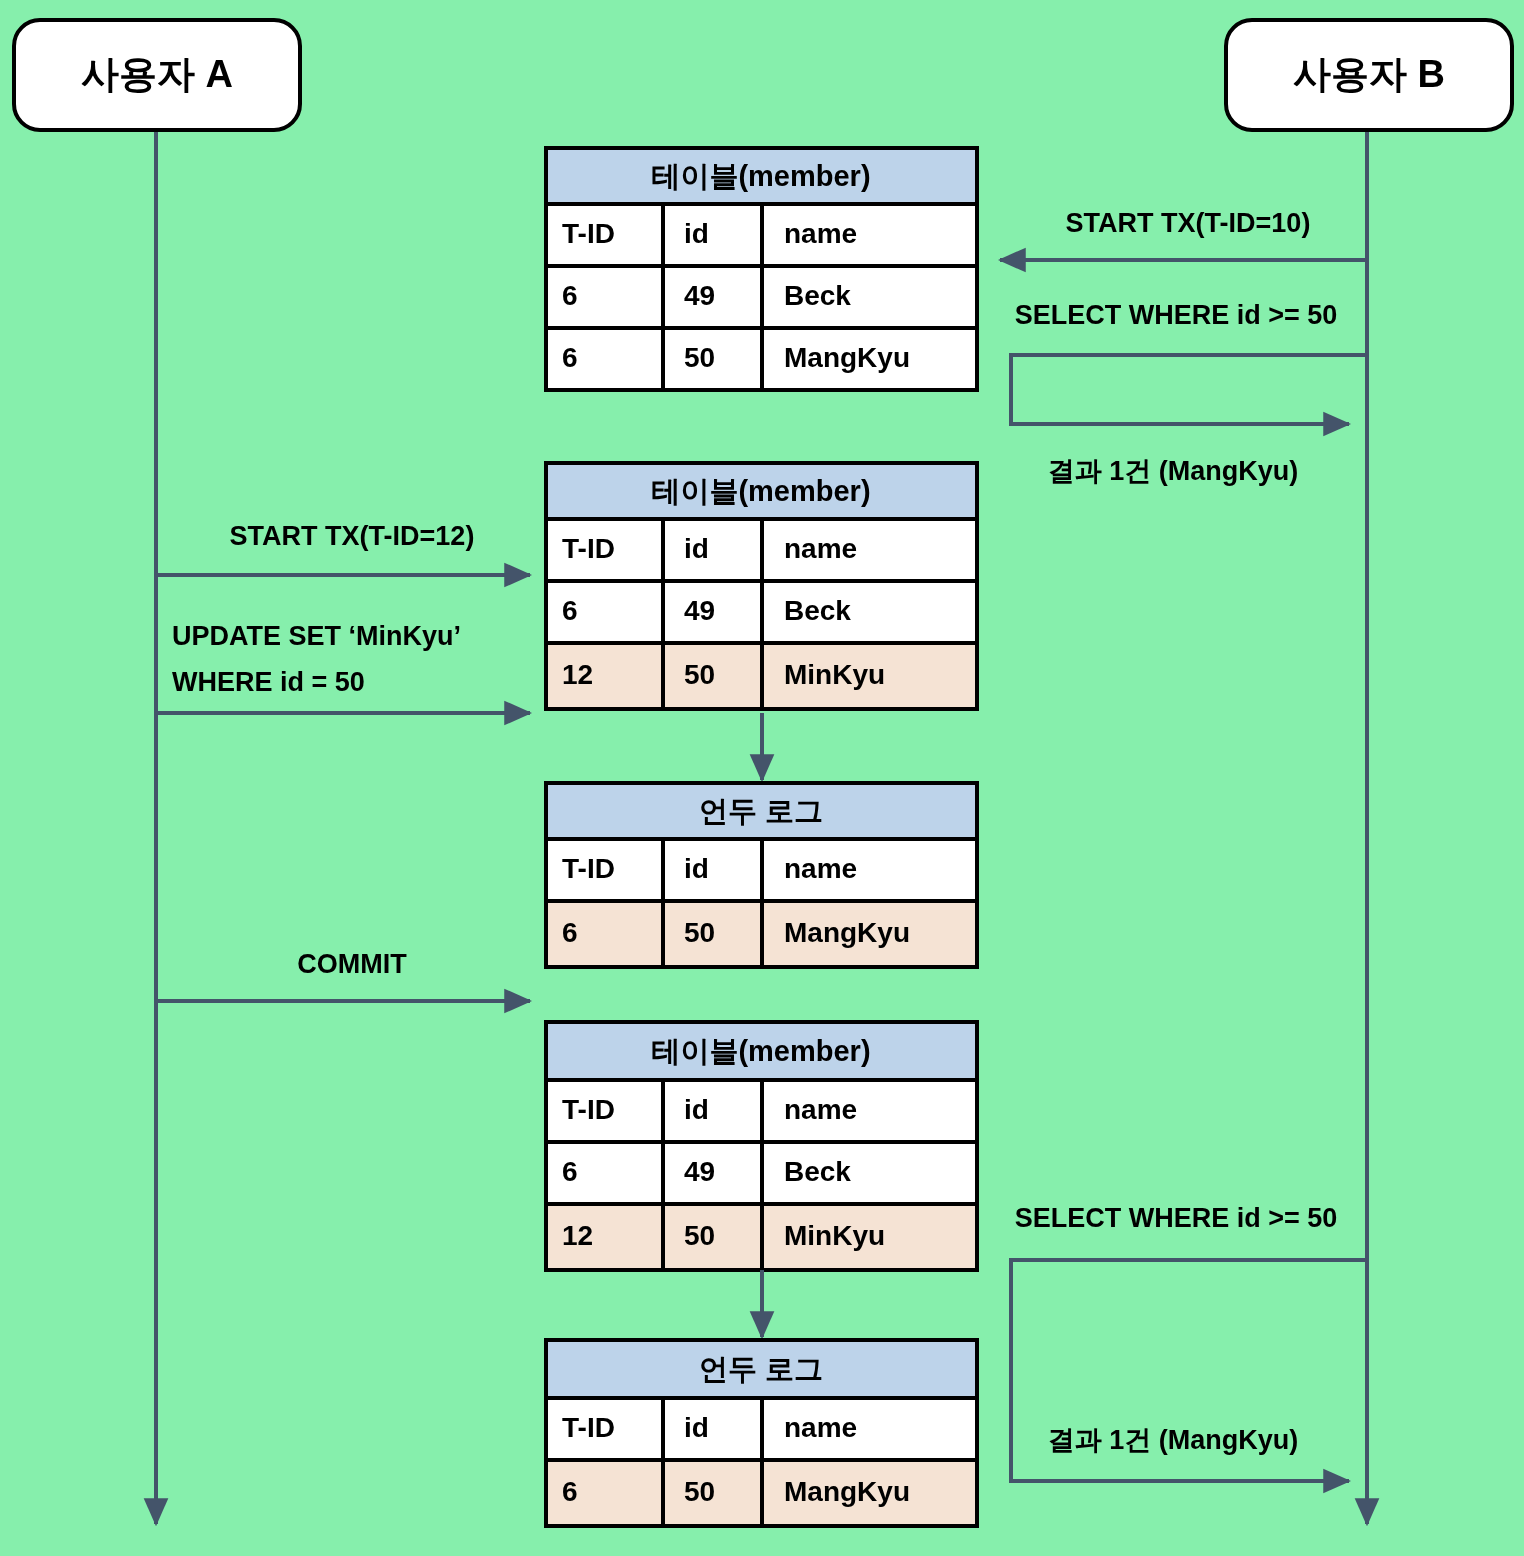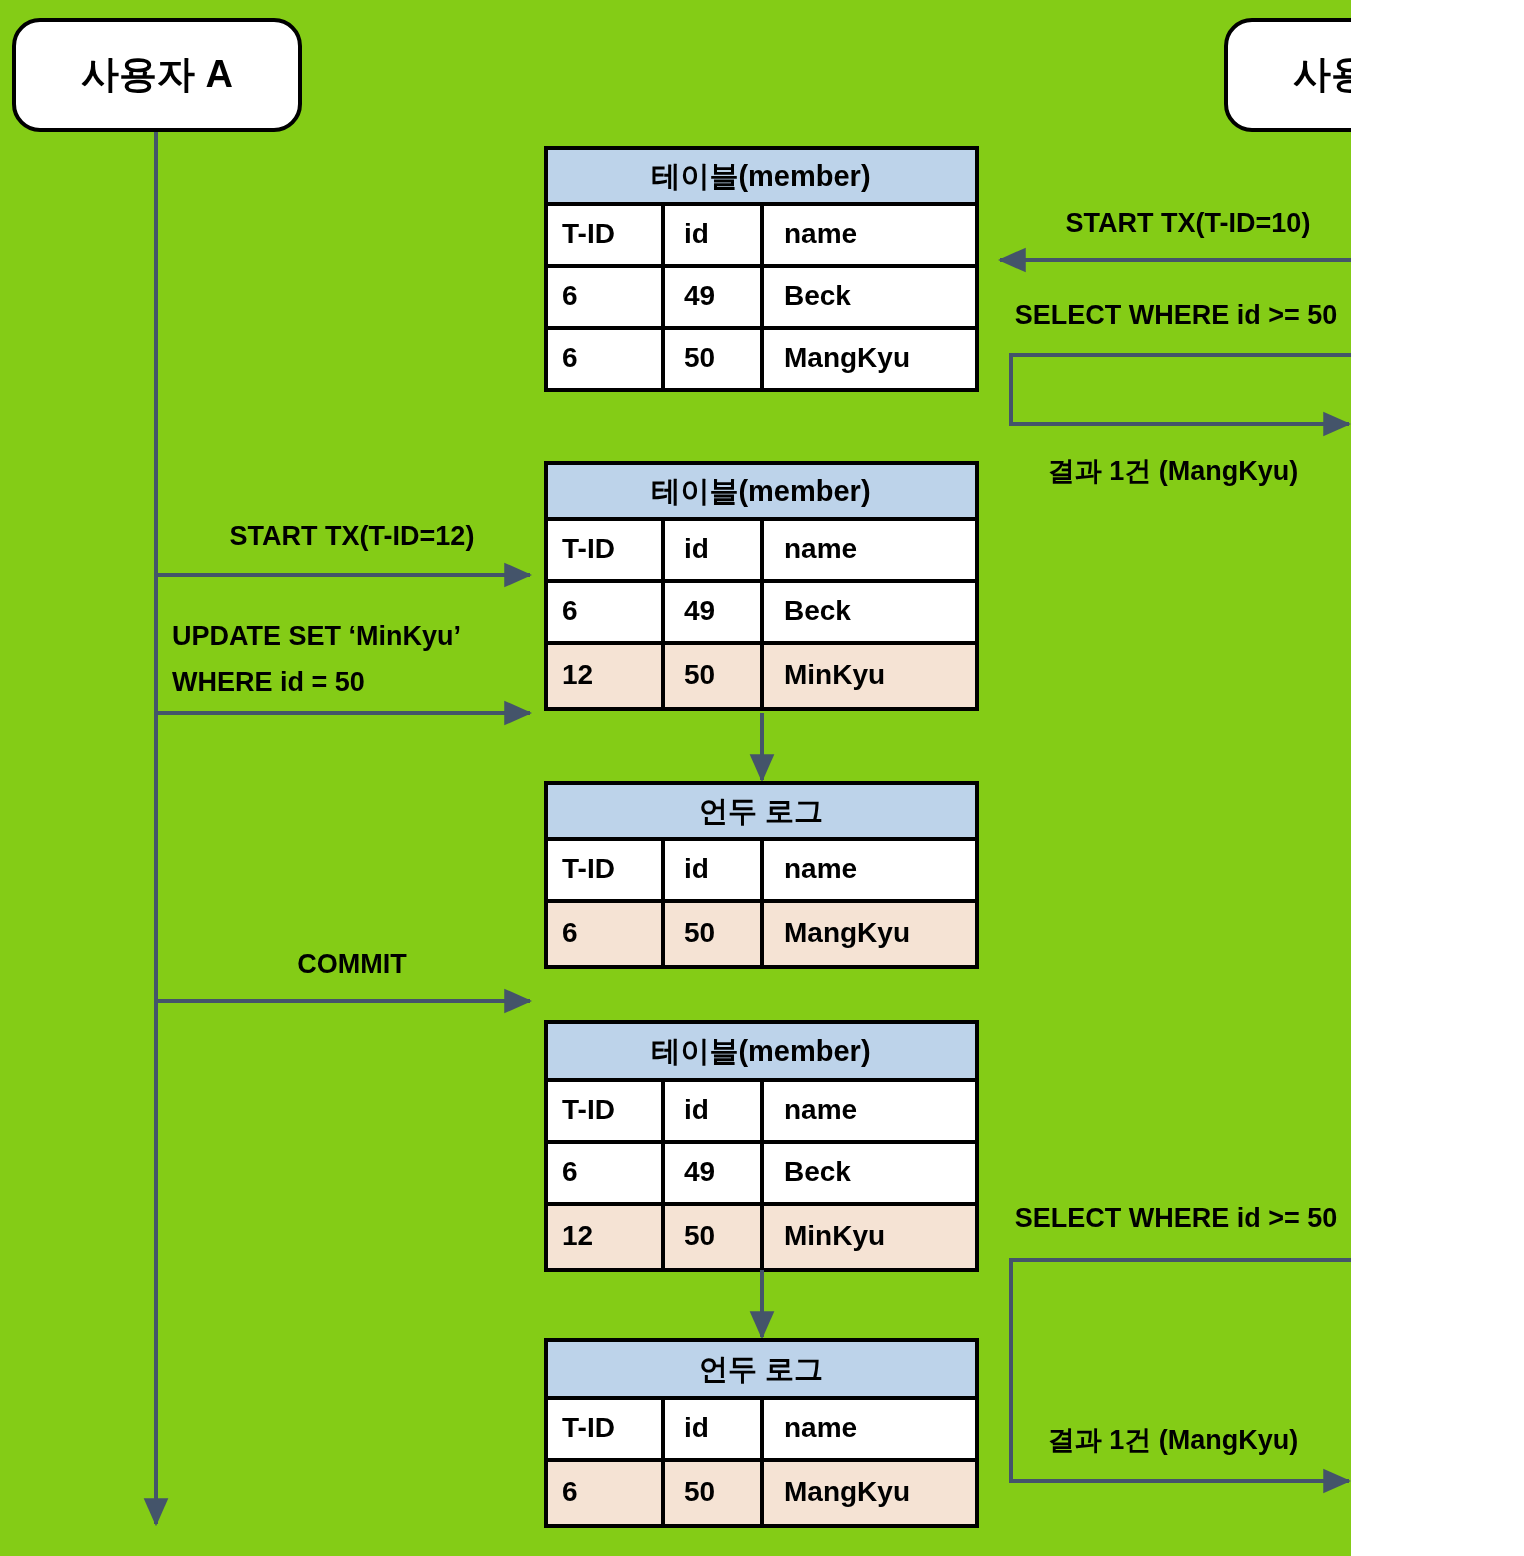--- a/index.html
+++ b/index.html
@@ -5,23 +5,23 @@
   html, body {
     margin: 0;
     padding: 0;
     background: #ffffff;
   }
   body {
     font-family: "Liberation Sans", "DejaVu Sans", sans-serif;
   }
   #diagram-root {
     position: relative;
-    width: 1351px;
+    width: 1524px;
     height: 1556px;
-    background: #84cc16;
+    background: #86efac;
     overflow: hidden;
   }
   svg.diagram {
     position: absolute;
     top: 0;
     left: 0;
     width: 1524px;
     height: 1556px;
   }
   .actor-label {

